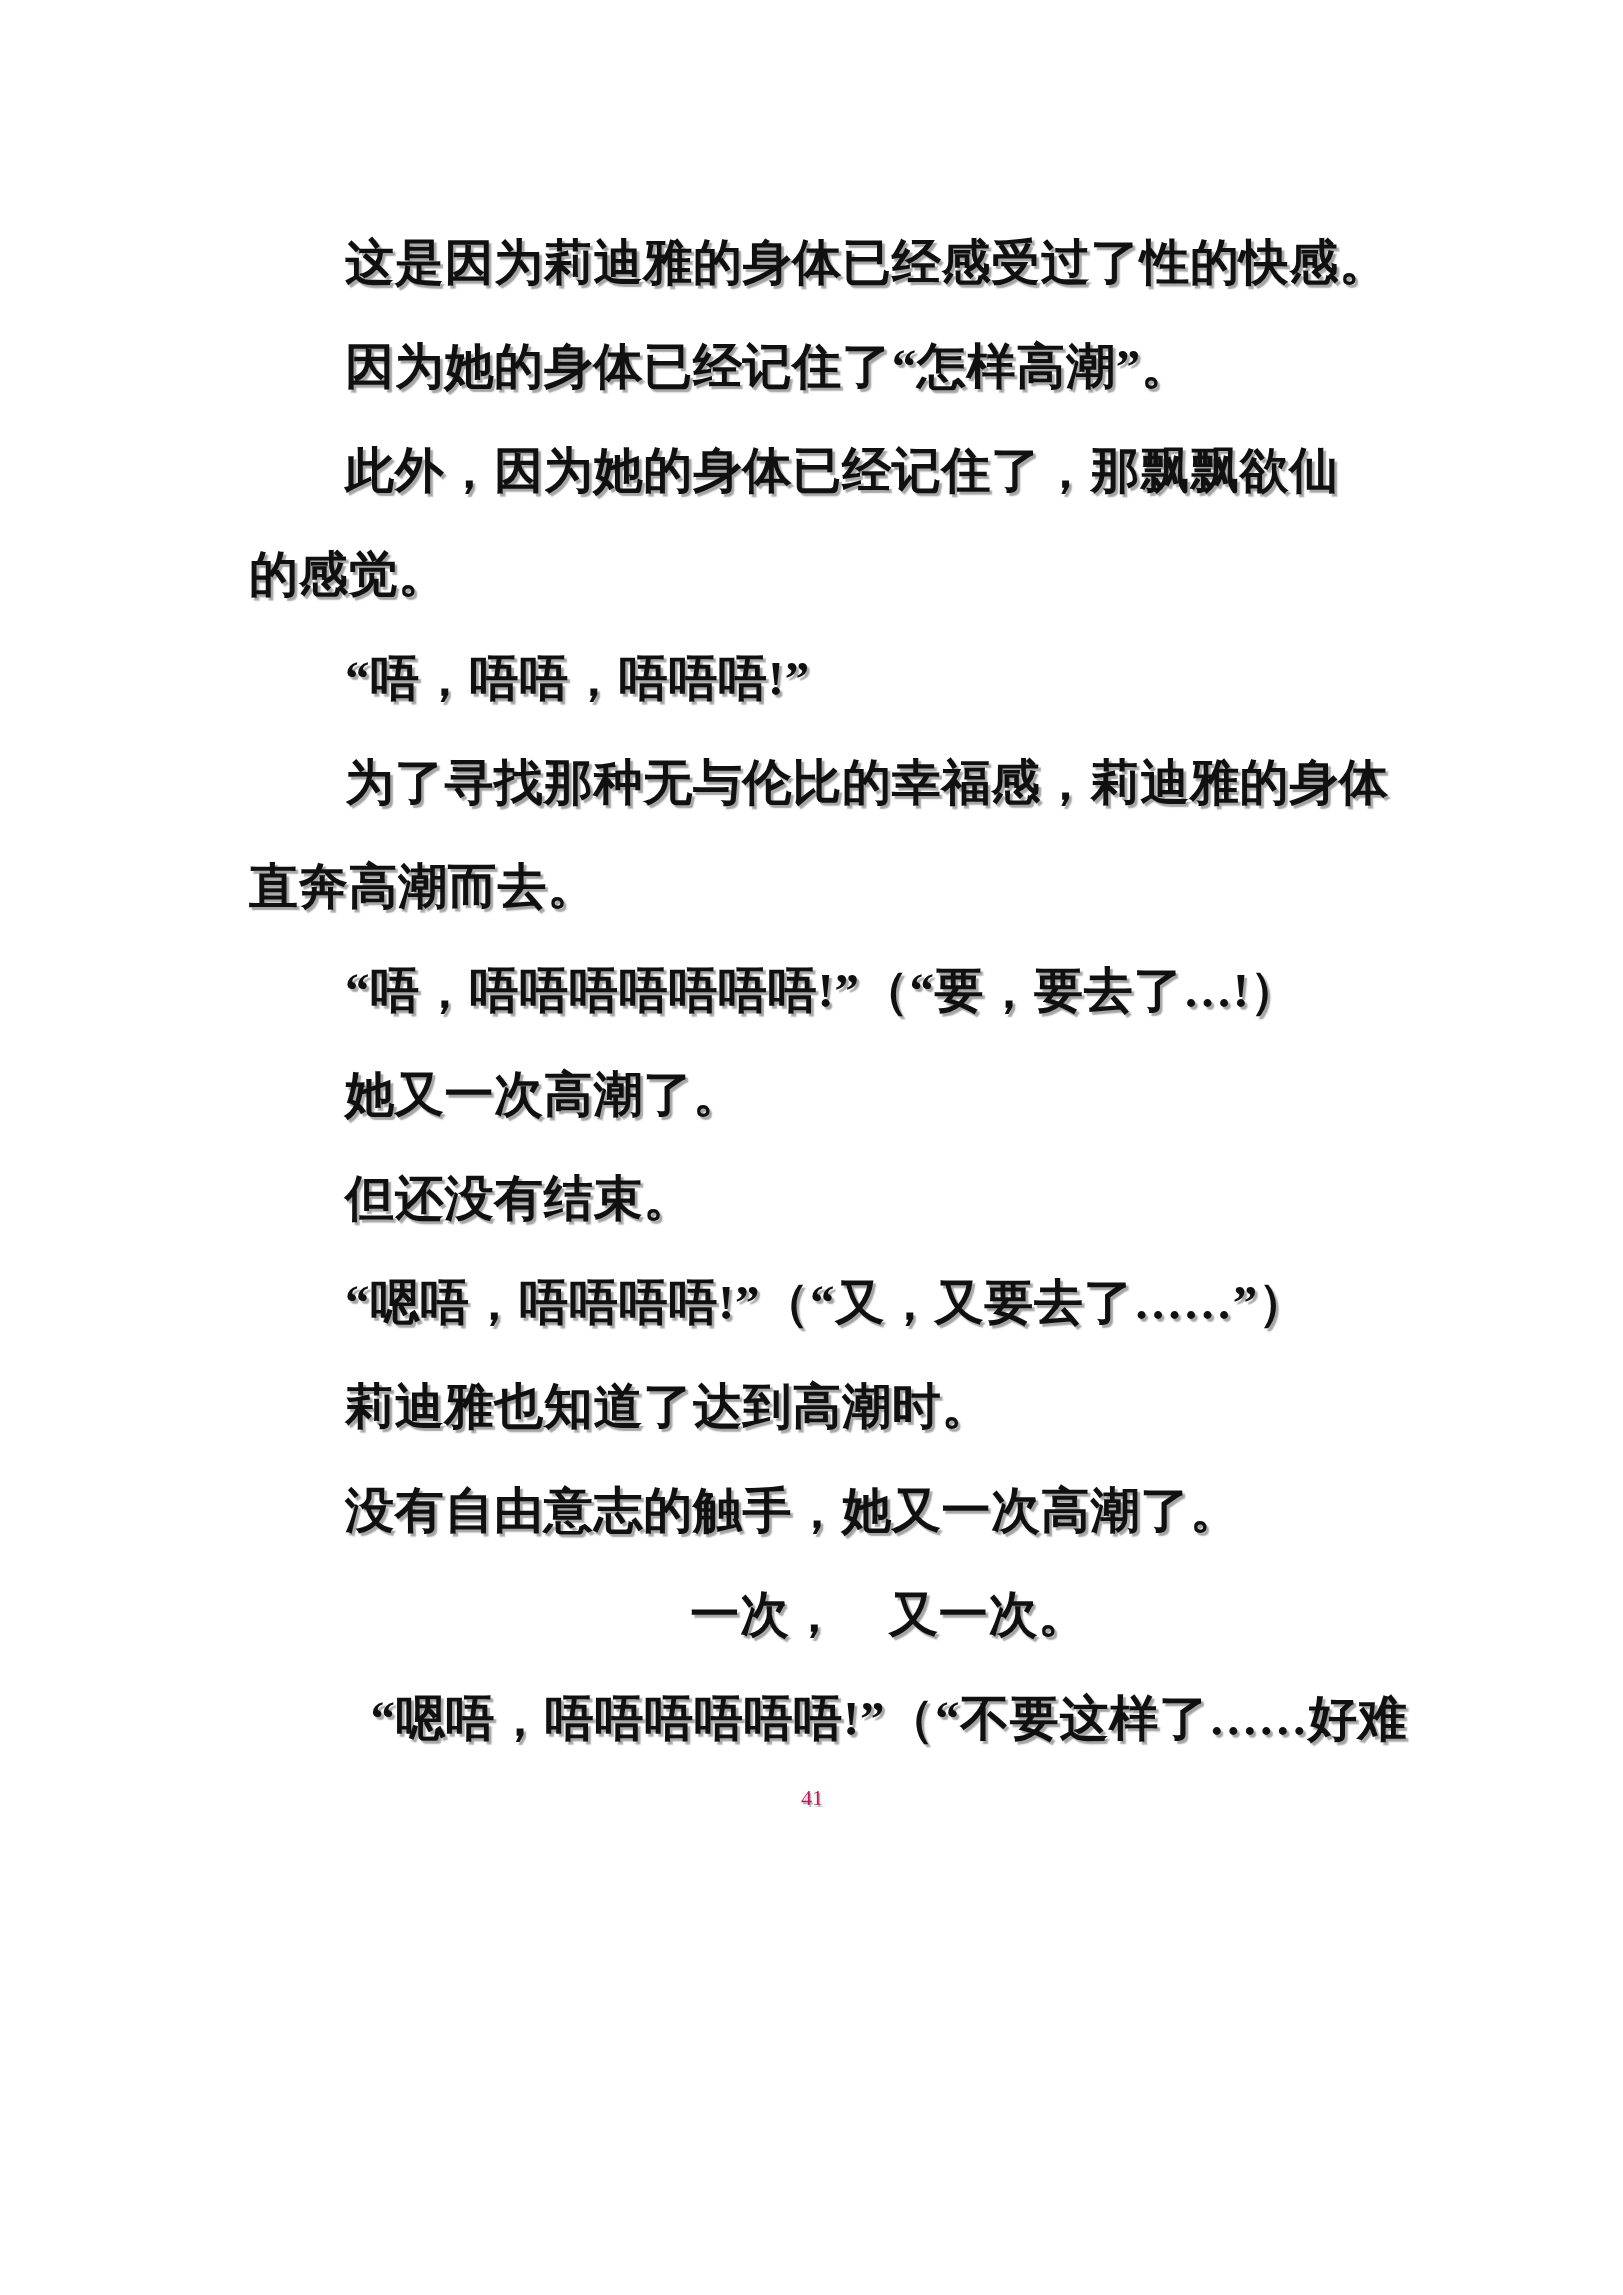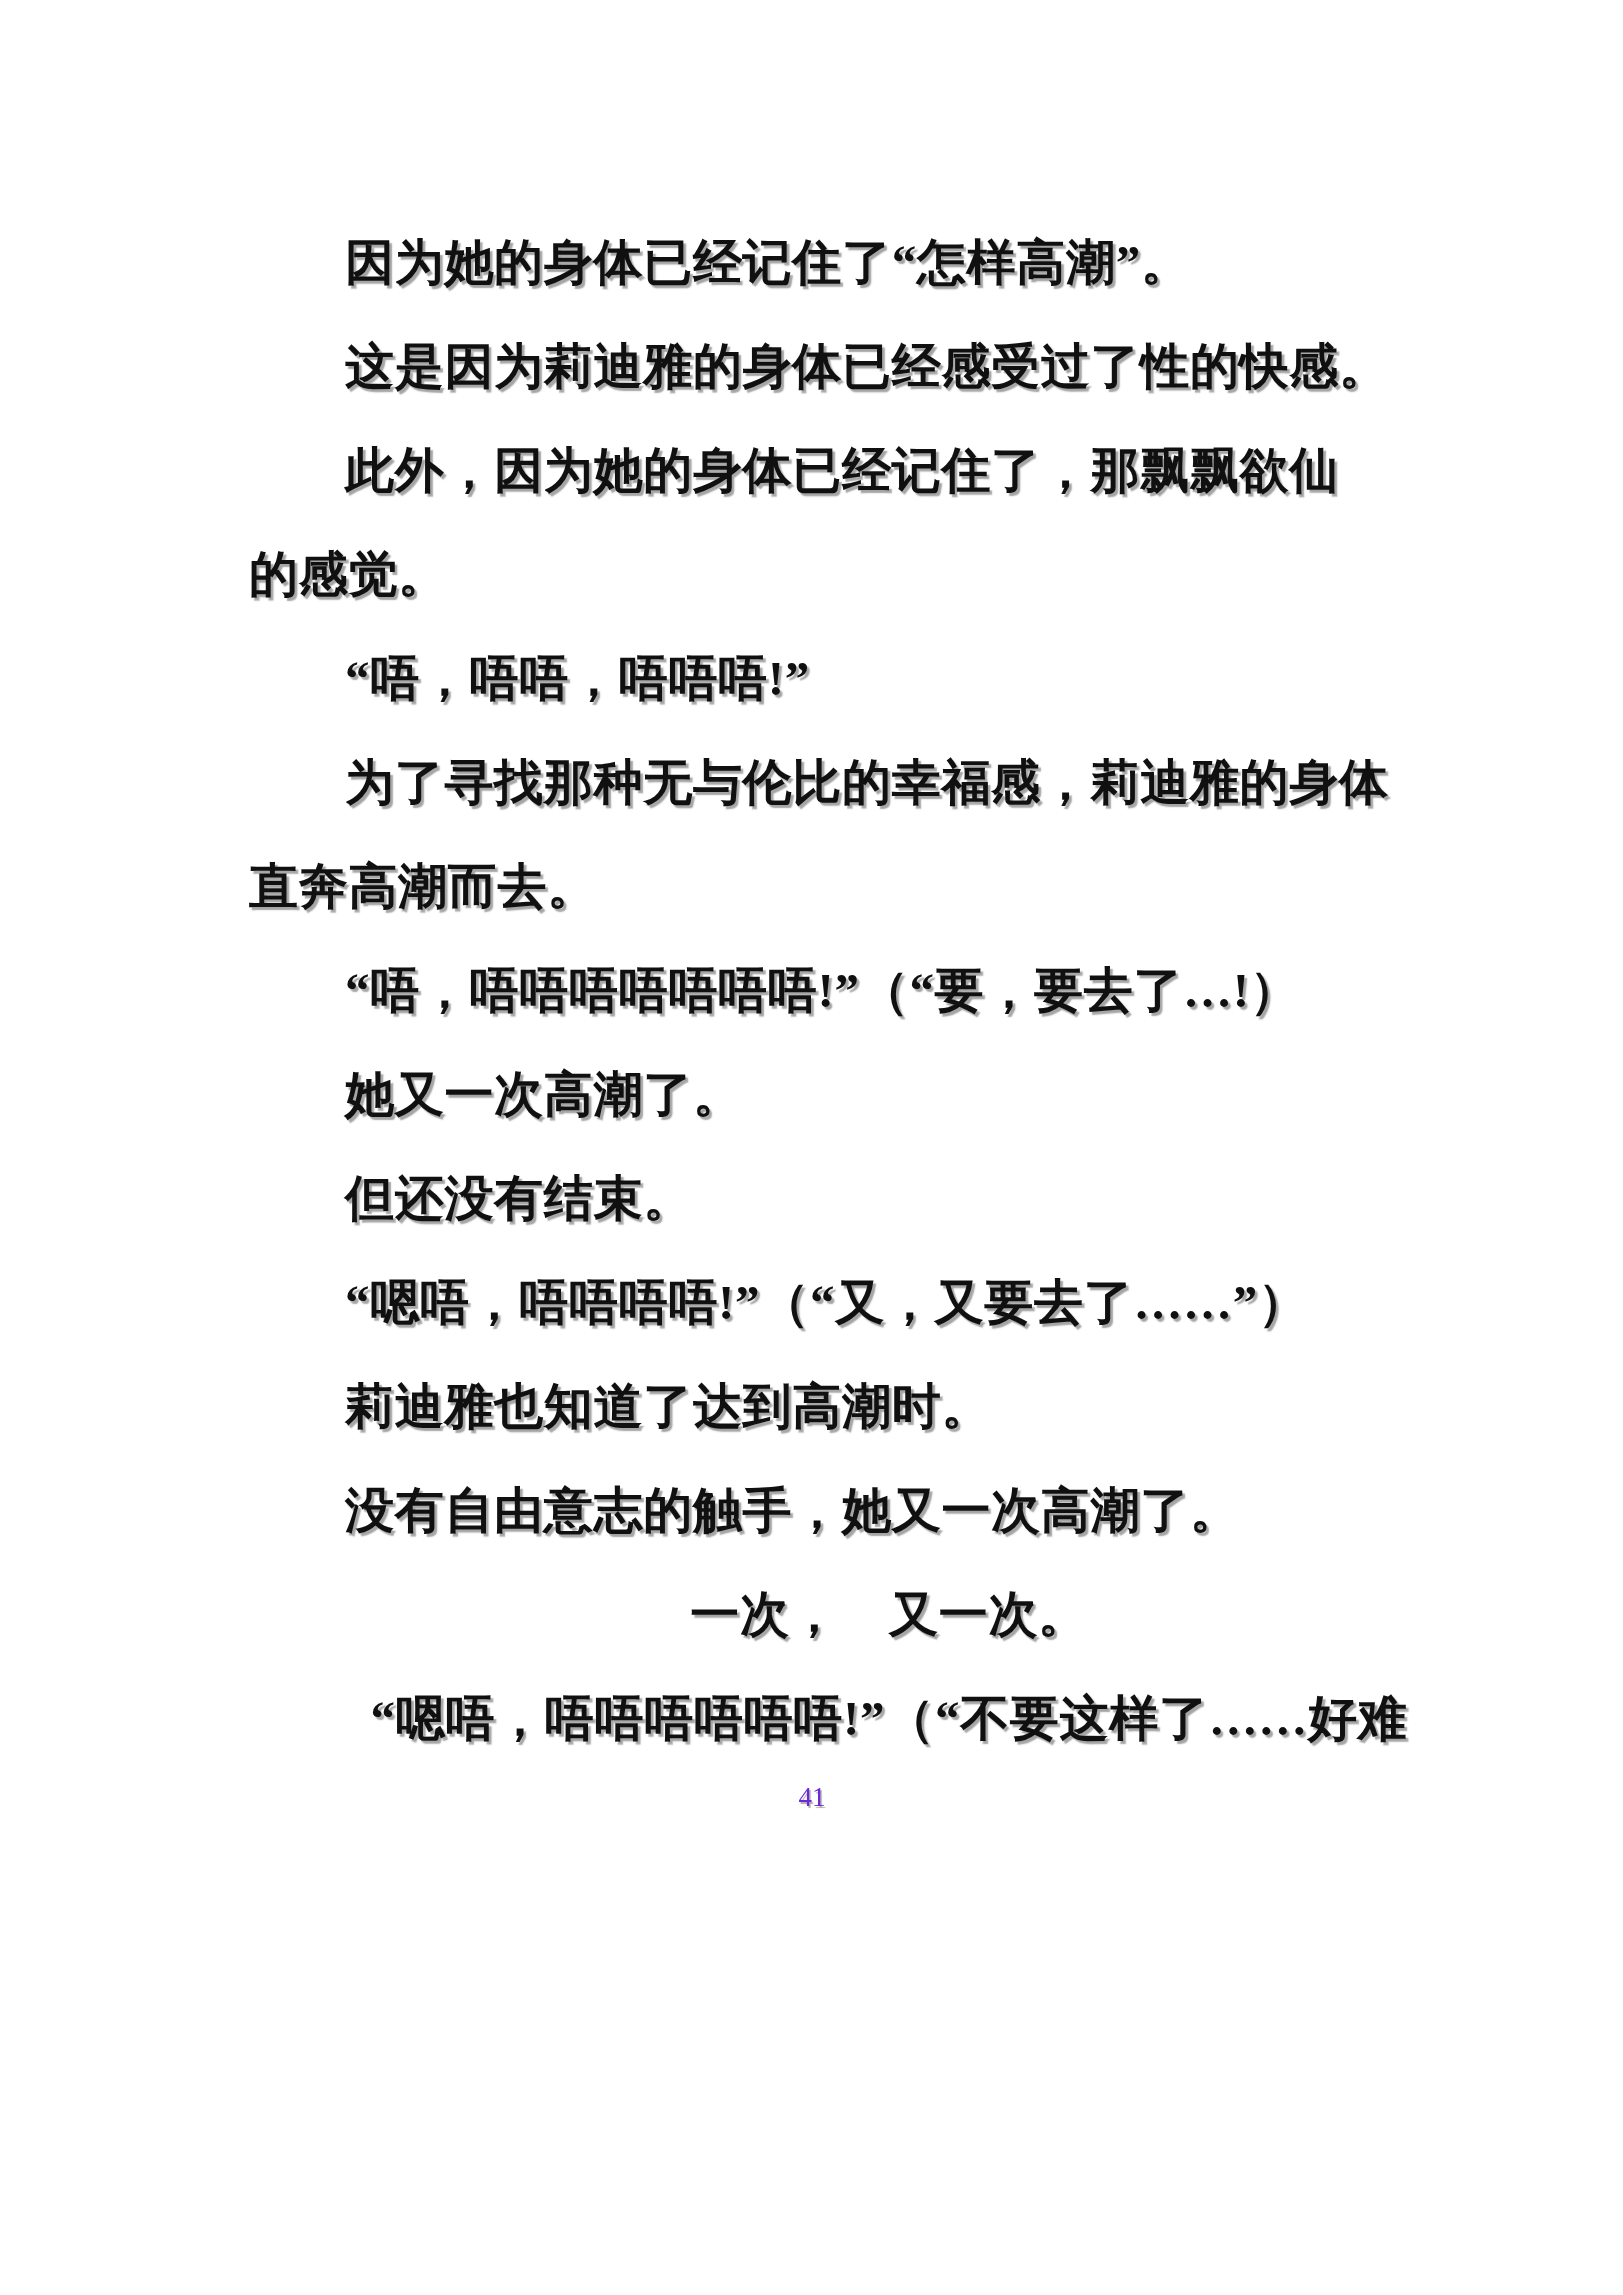--- a/index.html
+++ b/index.html
@@ -39,34 +39,34 @@
   
   .indent-small { padding-left: 27px; text-align: center; }
   .page-number-row {
     margin-left: -249px;
     margin-right: -122px;
     margin-top: 6.8px;
     text-align: center;
   }
   .page-number {
     display: inline-block;
-    font-size: 27px;
+    font-size: 22px;
     line-height: 39px;
     font-weight: normal;
-    color: #6d28d9;
+    color: #be185d;
     text-shadow: 1.4px 2px 0.7px rgba(30,30,30,0.35);
   }
 </style>
 </head>
 <body>
 
 <div class="book-page">
   <div class="page-body">
+    <div class="text-line indent-first">这是因为莉迪雅的身体已经感受过了性的快感。</div>
     <div class="text-line indent-first">因为她的身体已经记住了“怎样高潮”。</div>
-    <div class="text-line indent-first">这是因为莉迪雅的身体已经感受过了性的快感。</div>
     <div class="text-line indent-first">此外，因为她的身体已经记住了，那飘飘欲仙</div>
     <div class="text-line indent-cont">的感觉。</div>
     <div class="text-line indent-first">“唔，唔唔，唔唔唔!”</div>
     <div class="text-line indent-first">为了寻找那种无与伦比的幸福感，莉迪雅的身体</div>
     <div class="text-line indent-cont">直奔高潮而去。</div>
     <div class="text-line indent-first">“唔，唔唔唔唔唔唔唔!”（“要，要去了…!）</div>
     <div class="text-line indent-first">她又一次高潮了。</div>
     <div class="text-line indent-first">但还没有结束。</div>
     <div class="text-line indent-first">“嗯唔，唔唔唔唔!”（“又，又要去了……”）</div>
     <div class="text-line indent-first">莉迪雅也知道了达到高潮时。</div>

